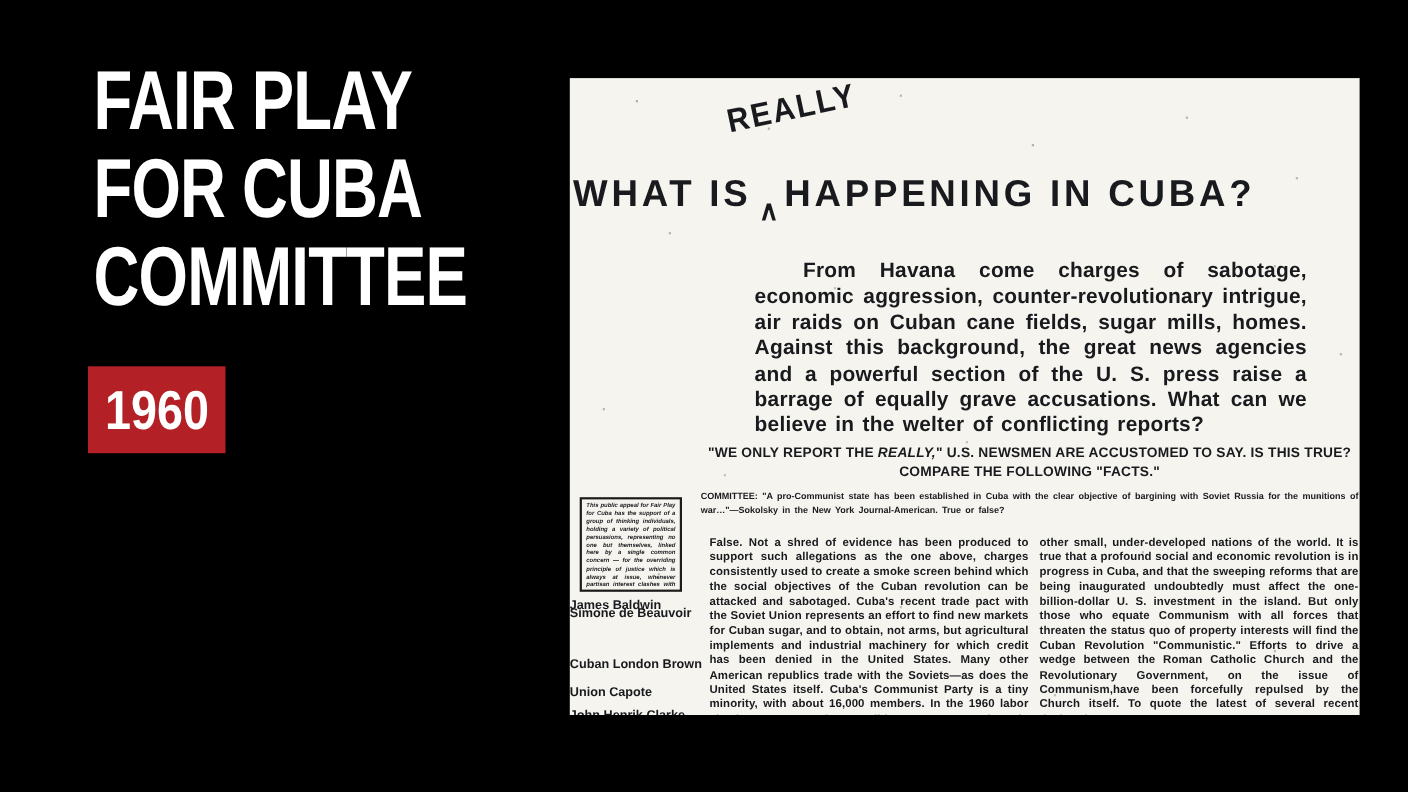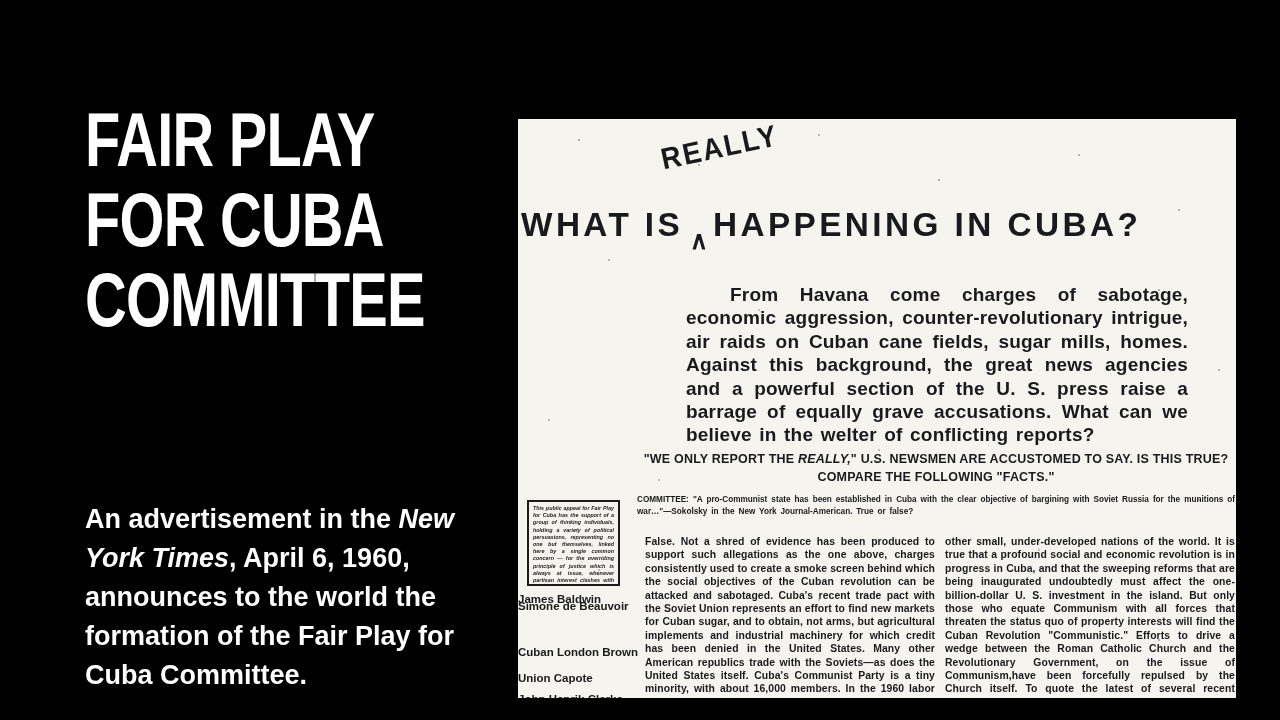--- a/index.html
+++ b/index.html
@@ -1,18 +1,18 @@
 <!DOCTYPE html>
 <html><head>
 <meta charset="utf-8">
 <style>
   html,body{margin:0;padding:0;background:#000;}
   body{width:1280px;height:720px;position:relative;overflow:hidden;
        font-family:"Liberation Sans",sans-serif;}
-  .slide{position:absolute;inset:0;background:#000;margin-top:48px;}
+  .slide{position:absolute;inset:0;background:#000;}
 
   
   .title{position:absolute;left:85px;top:52px;color:#fff;font-weight:bold;
          font-size:76px;line-height:80px;letter-spacing:-1px;
          transform:scaleX(0.76);transform-origin:left top;white-space:nowrap;}
   .badge{position:absolute;left:80px;top:333px;width:125px;height:79px;
          display:flex;align-items:center;justify-content:center;}
   .badge span{color:#fff;font-weight:bold;font-size:50px;
          transform:scaleX(0.85);letter-spacing:0;}
   .description{position:absolute;left:85px;top:452px;width:410px;margin:0;
@@ -66,22 +66,24 @@
 <body>
 
 <div class="slide">
 
   <div class="title">
     <div>FAIR PLAY</div>
     <div>FOR CUBA</div>
     <div>COMMITTEE</div>
   </div>
 
+  <div class="badge" style="background: rgb(179, 33, 38);">
+    <span>1960</span>
+  </div>
 
-  <p class="description"><span>An advertisement in the </span><em>New York Times</em><span>, April 6, 1960, announces to the world the formation of the Fair Play for Cuba Committee.</span></p>
 
   <div class="newspaper">
     <div class="speckles"></div>
 
     <div class="np-annotation">REALLY</div>
 
     <div class="np-headline"><span class="hpart">WHAT IS</span><span class="caret">∧</span><span class="hpart">HAPPENING IN CUBA?</span></div>
 
     <p class="np-intro">From Havana come charges of sabotage, economic aggression, counter-revolutionary intrigue, air raids on Cuban cane fields, sugar mills, homes. Against this background, the great news agencies and a powerful section of the U. S. press raise a barrage of equally grave accusations. What can we believe in the welter of conflicting reports?</p>
 

